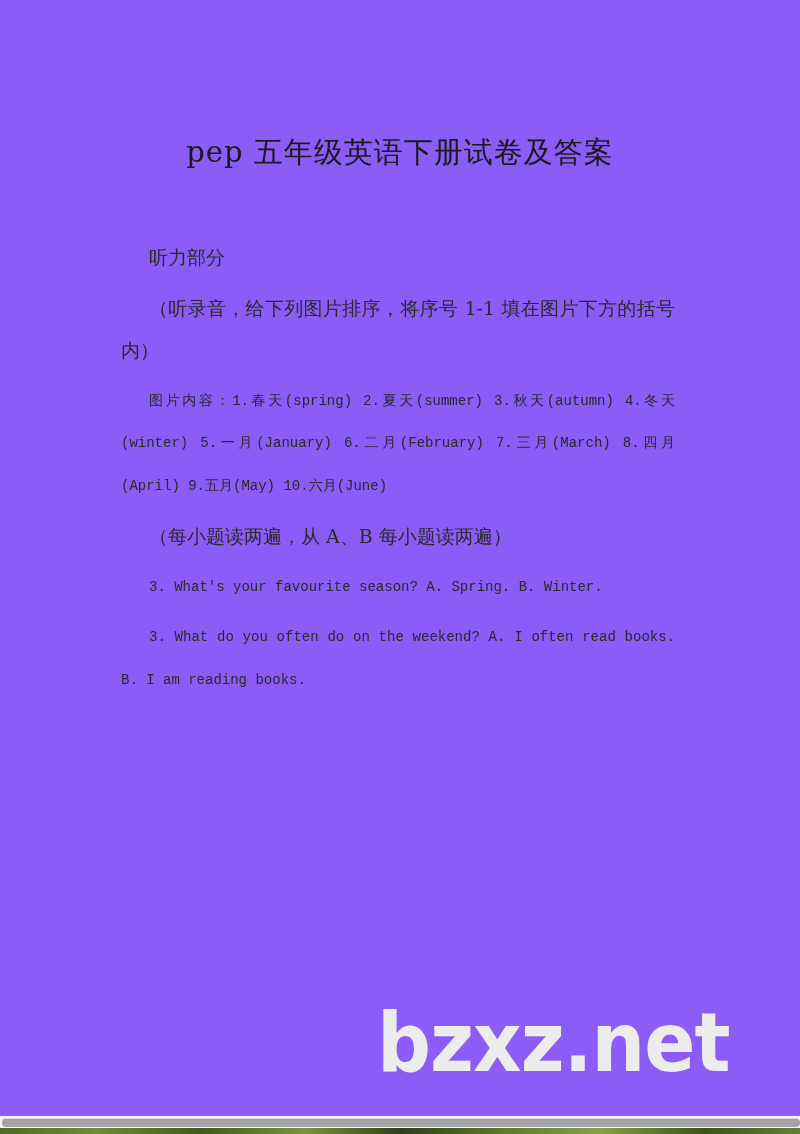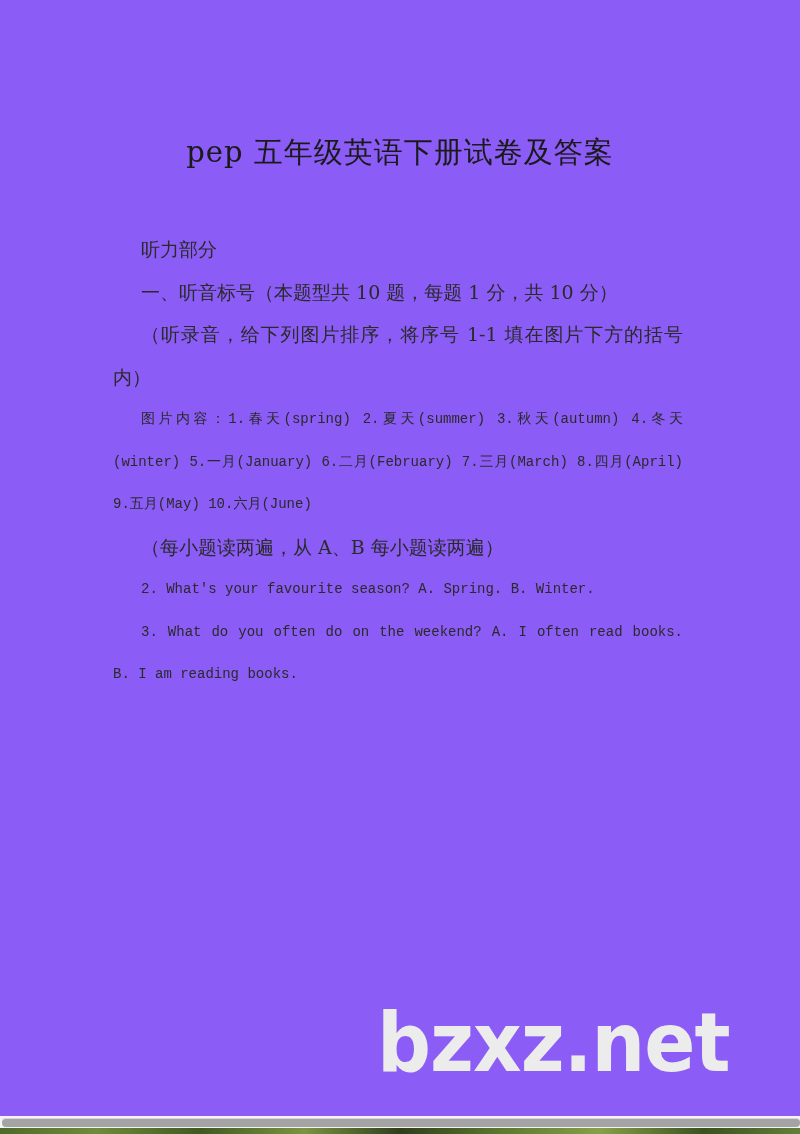--- a/index.html
+++ b/index.html
@@ -18,21 +18,21 @@
   .title {
     position: absolute; left: 0; top: 133px; width: 800px; text-align: center;
     font-size: 29px; letter-spacing: 1px; color: #1a1a1a;
     font-family: "DejaVu Sans", "Liberation Sans", sans-serif; font-weight: normal;
   }
   .title .latin { font-family: "DejaVu Serif", "Liberation Serif", serif; }
   .body {
     position: absolute; left: 113px; top: 228px; width: 570px;
     font-size: 19px; line-height: 42.5px;
   }
-  .para { margin: 0; text-align: justify; text-indent: 28px; }
+  .para { margin: 8px; text-align: justify; text-indent: 28px; }
   .para.mono { font-family: "Liberation Mono", "DejaVu Sans Mono", monospace; font-size: 14px; }
   .watermark {
     position: absolute; left: 377px; top: 995px;
     font-family: "DejaVu Sans", "Liberation Sans", sans-serif;
     font-weight: bold; font-size: 82px; letter-spacing: -1px;
     color: #ececec; transform: scaleX(0.92); transform-origin: left top;
   }
   .scrollbar {
     position: absolute; left: 2px; top: 1118px; width: 798px; height: 8px;
     background: #a4a4a4; border-radius: 4px;
@@ -50,25 +50,24 @@
 <body>
 
 <div class="page">
   <div class="title">
     <span class="latin">pep</span>
     <span>五年级英语下册试卷及答案</span>
   </div>
 
   <div class="body">
     <p class="para">听力部分</p>
-    <p class="para">一、听音标号（本题型共 10 题，每题 1 分，共 10 分）</p>
     <p class="para">（听录音，给下列图片排序，将序号 1-1 填在图片下方的括号内）</p>
     <p class="para mono">图片内容：1.春天(spring) 2.夏天(summer) 3.秋天(autumn) 4.冬天(winter) 5.一月(January) 6.二月(February) 7.三月(March) 8.四月(April) 9.五月(May) 10.六月(June)</p>
     <p class="para">（每小题读两遍，从 A、B 每小题读两遍）</p>
-    <p class="para mono">2. What's your favourite season? A. Spring. B. Winter.</p>
+    <p class="para mono">3. What's your favourite season? A. Spring. B. Winter.</p>
     <p class="para mono">3. What do you often do on the weekend? A. I often read books. B. I am reading books.</p>
   </div>
 
   <div class="watermark">bzxz.net</div>
 </div>
 
 <div class="scroll-track-bg"></div>
 <div class="scrollbar"></div>
 <div class="foliage"></div>
 

